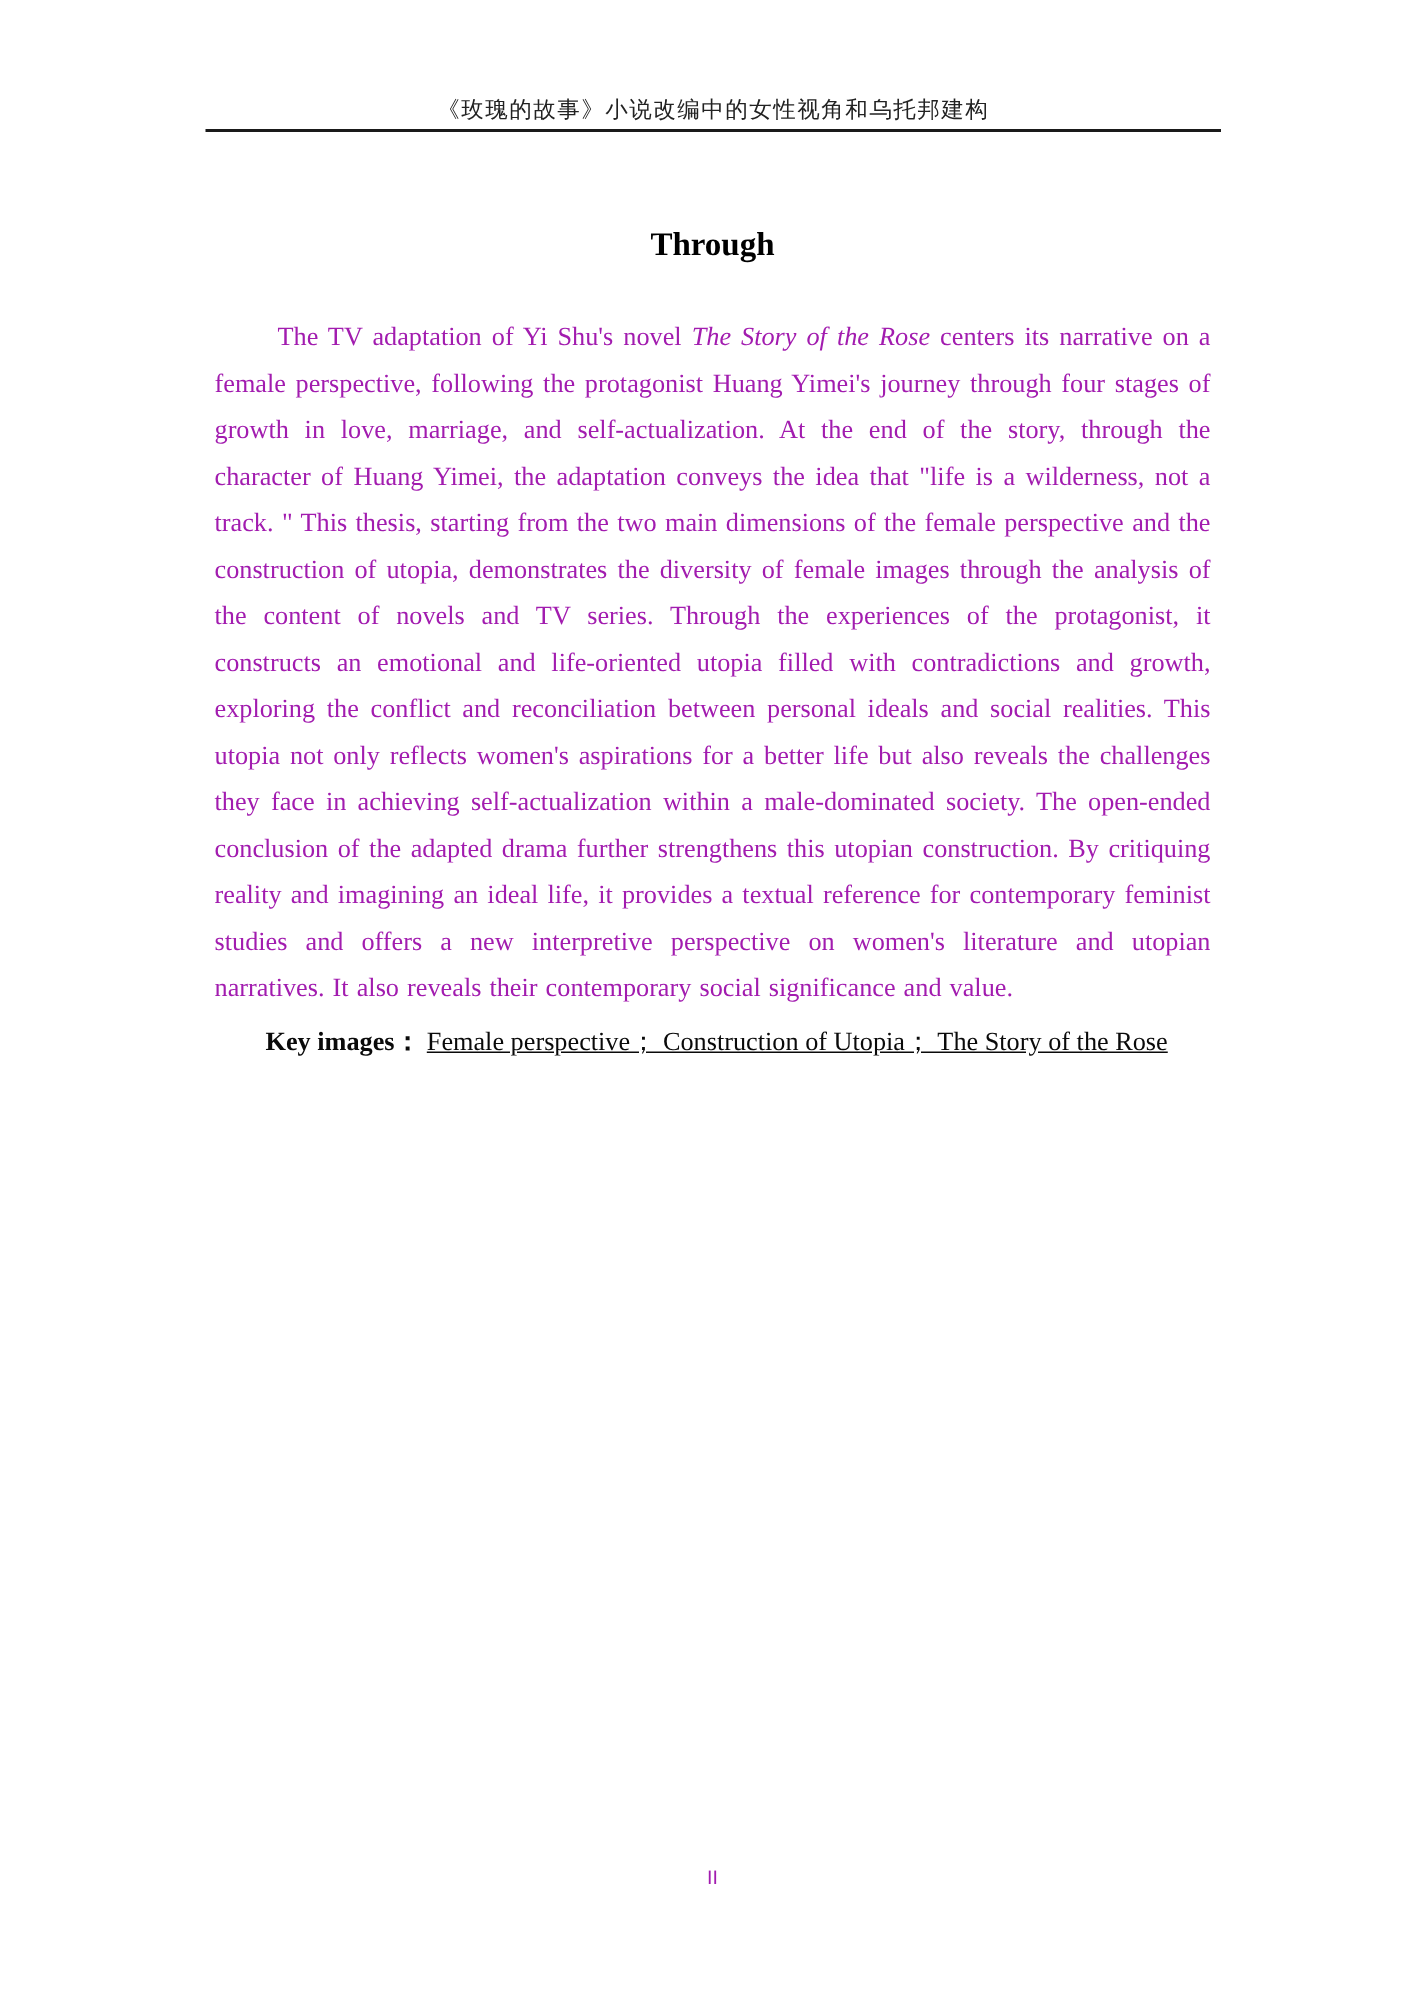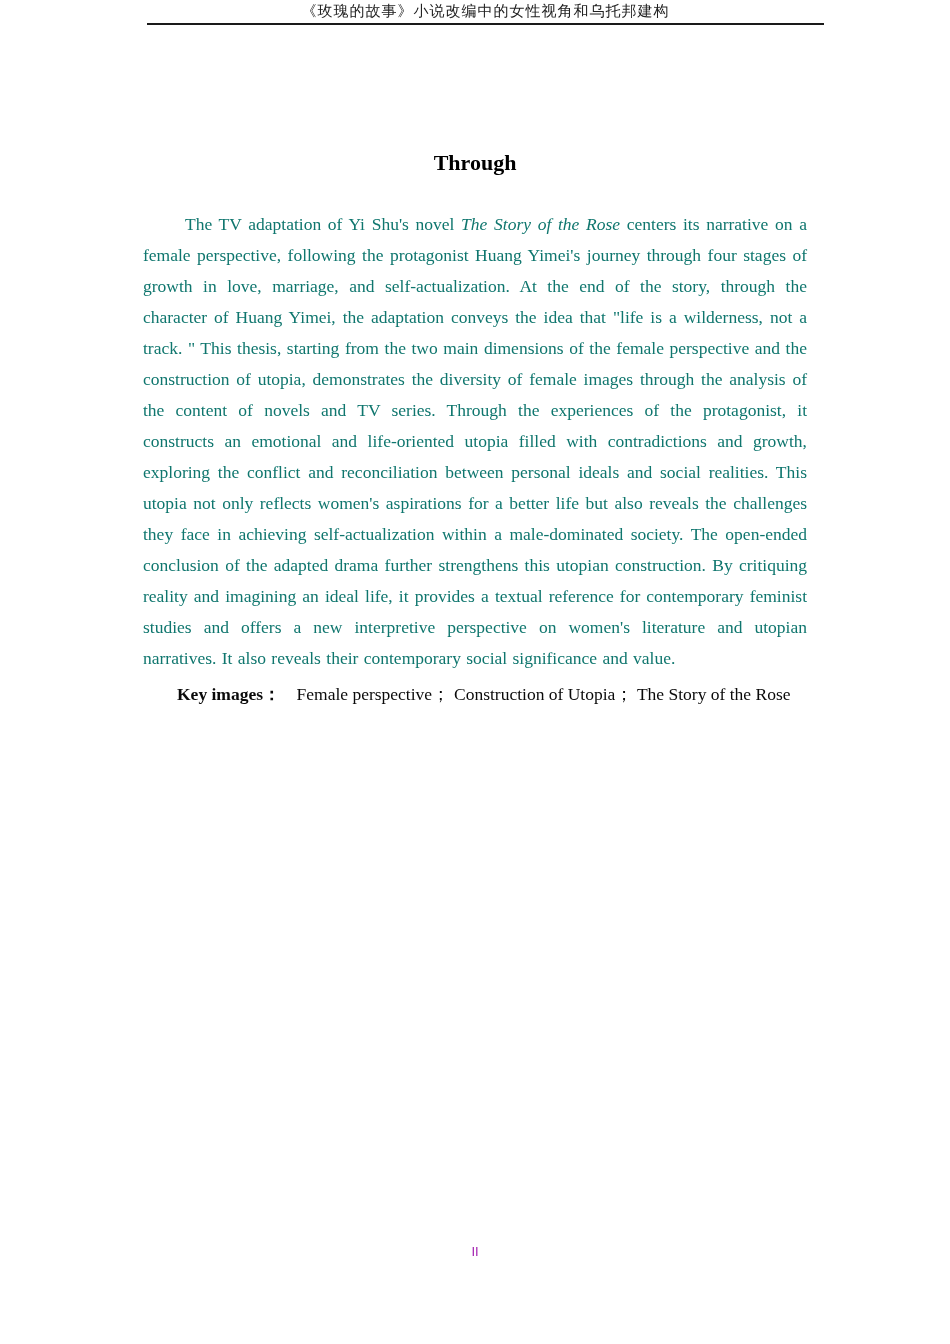--- a/index.html
+++ b/index.html
@@ -9,23 +9,24 @@
     width: 950px;
     height: 1344px;
     margin: 0 auto;
     background: #ffffff;
     color: #111111;
     font-family: "Liberation Serif", "DejaVu Serif", serif;
     overflow: hidden;
   }
   .header {
     position: absolute;
-    left: 147px;
+    left: 137px;
     top: 0;
     width: 677px;
+    padding-top: 63px;
     border-bottom: 2px solid #1a1a1a;
     text-align: center;
     font-size: 15px;
     line-height: 23px;
     letter-spacing: 1px;
     color: #222222;
   }
   .content {
     position: absolute;
     left: 143px;
@@ -40,34 +41,34 @@
     text-align: center;
     color: #000000;
   }
   .body-para {
     margin-top: 30px;
     font-size: 17.5px;
     line-height: 31px;
     text-align: justify;
     text-align-last: left;
     text-indent: 42px;
-    color: #0f766e;
+    color: #a21caf;
     word-spacing: 1px;
   }
   .body-para em { font-style: italic; }
   .keywords {
     margin-top: 2px;
     font-size: 17.5px;
     line-height: 36px;
     text-align: left;
     text-indent: 34px;
     color: #0a0a0a;
   }
   .keywords .kw-label { font-weight: bold; }
-  .keywords .kw-values { margin-left: 16px; }
+  .keywords .kw-values { margin-left: 4px; text-decoration: underline; }
   .page-number {
     position: absolute;
     left: 0;
     right: 0;
     bottom: 84px;
     text-align: center;
     font-size: 13px;
     line-height: 16px;
     color: #a21caf;
     font-family: "Liberation Sans", "DejaVu Sans", sans-serif;

